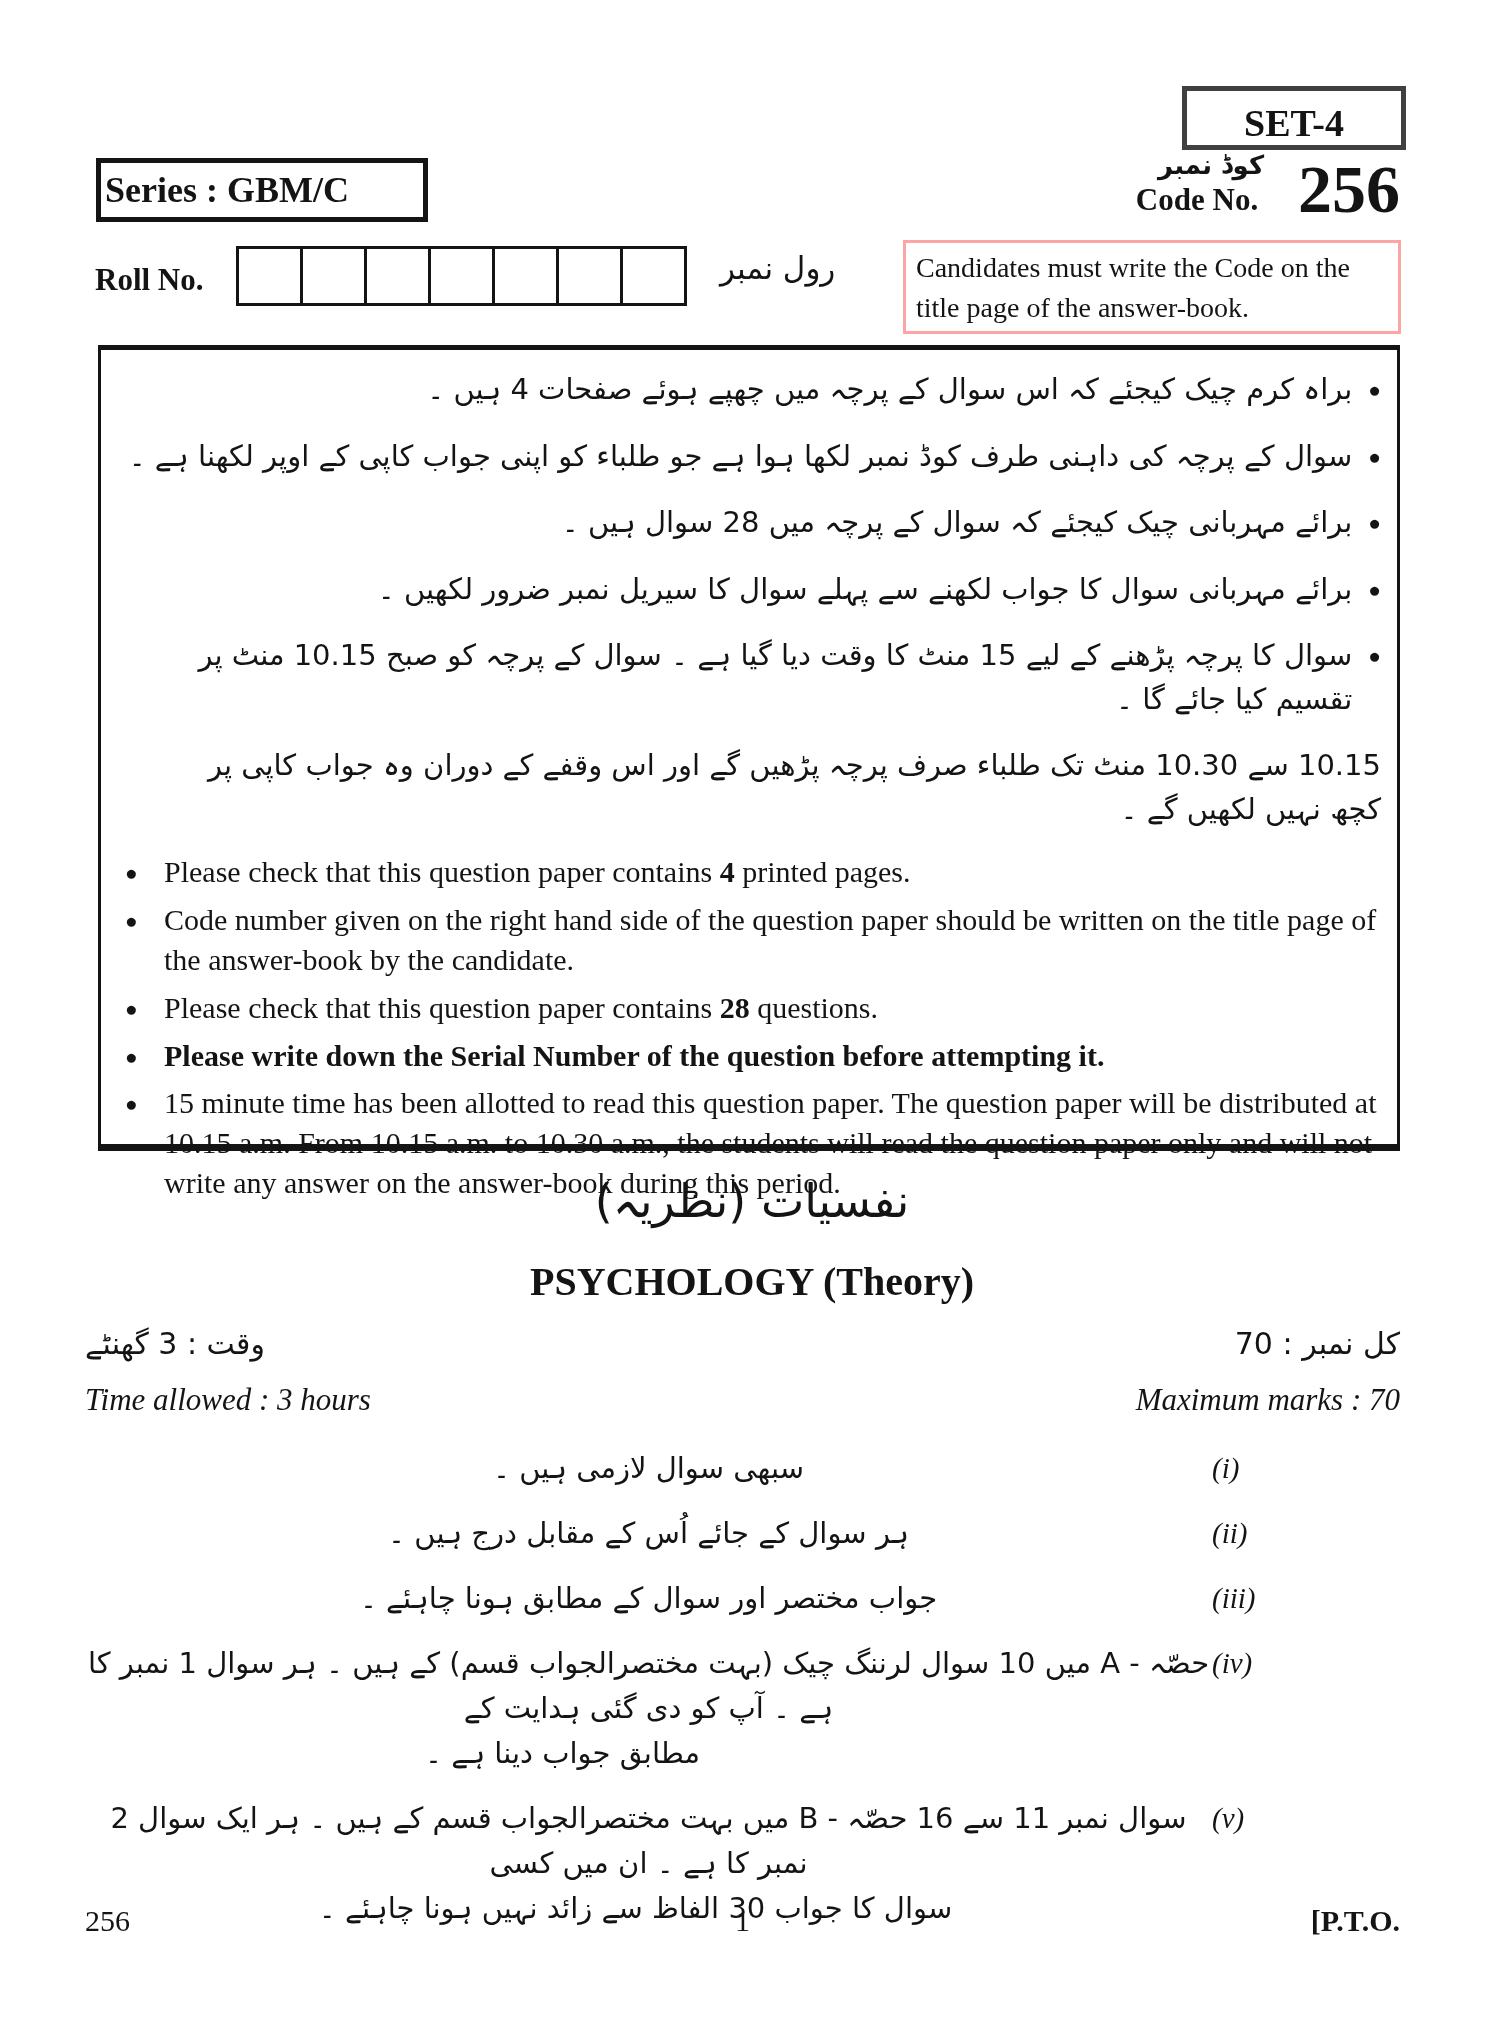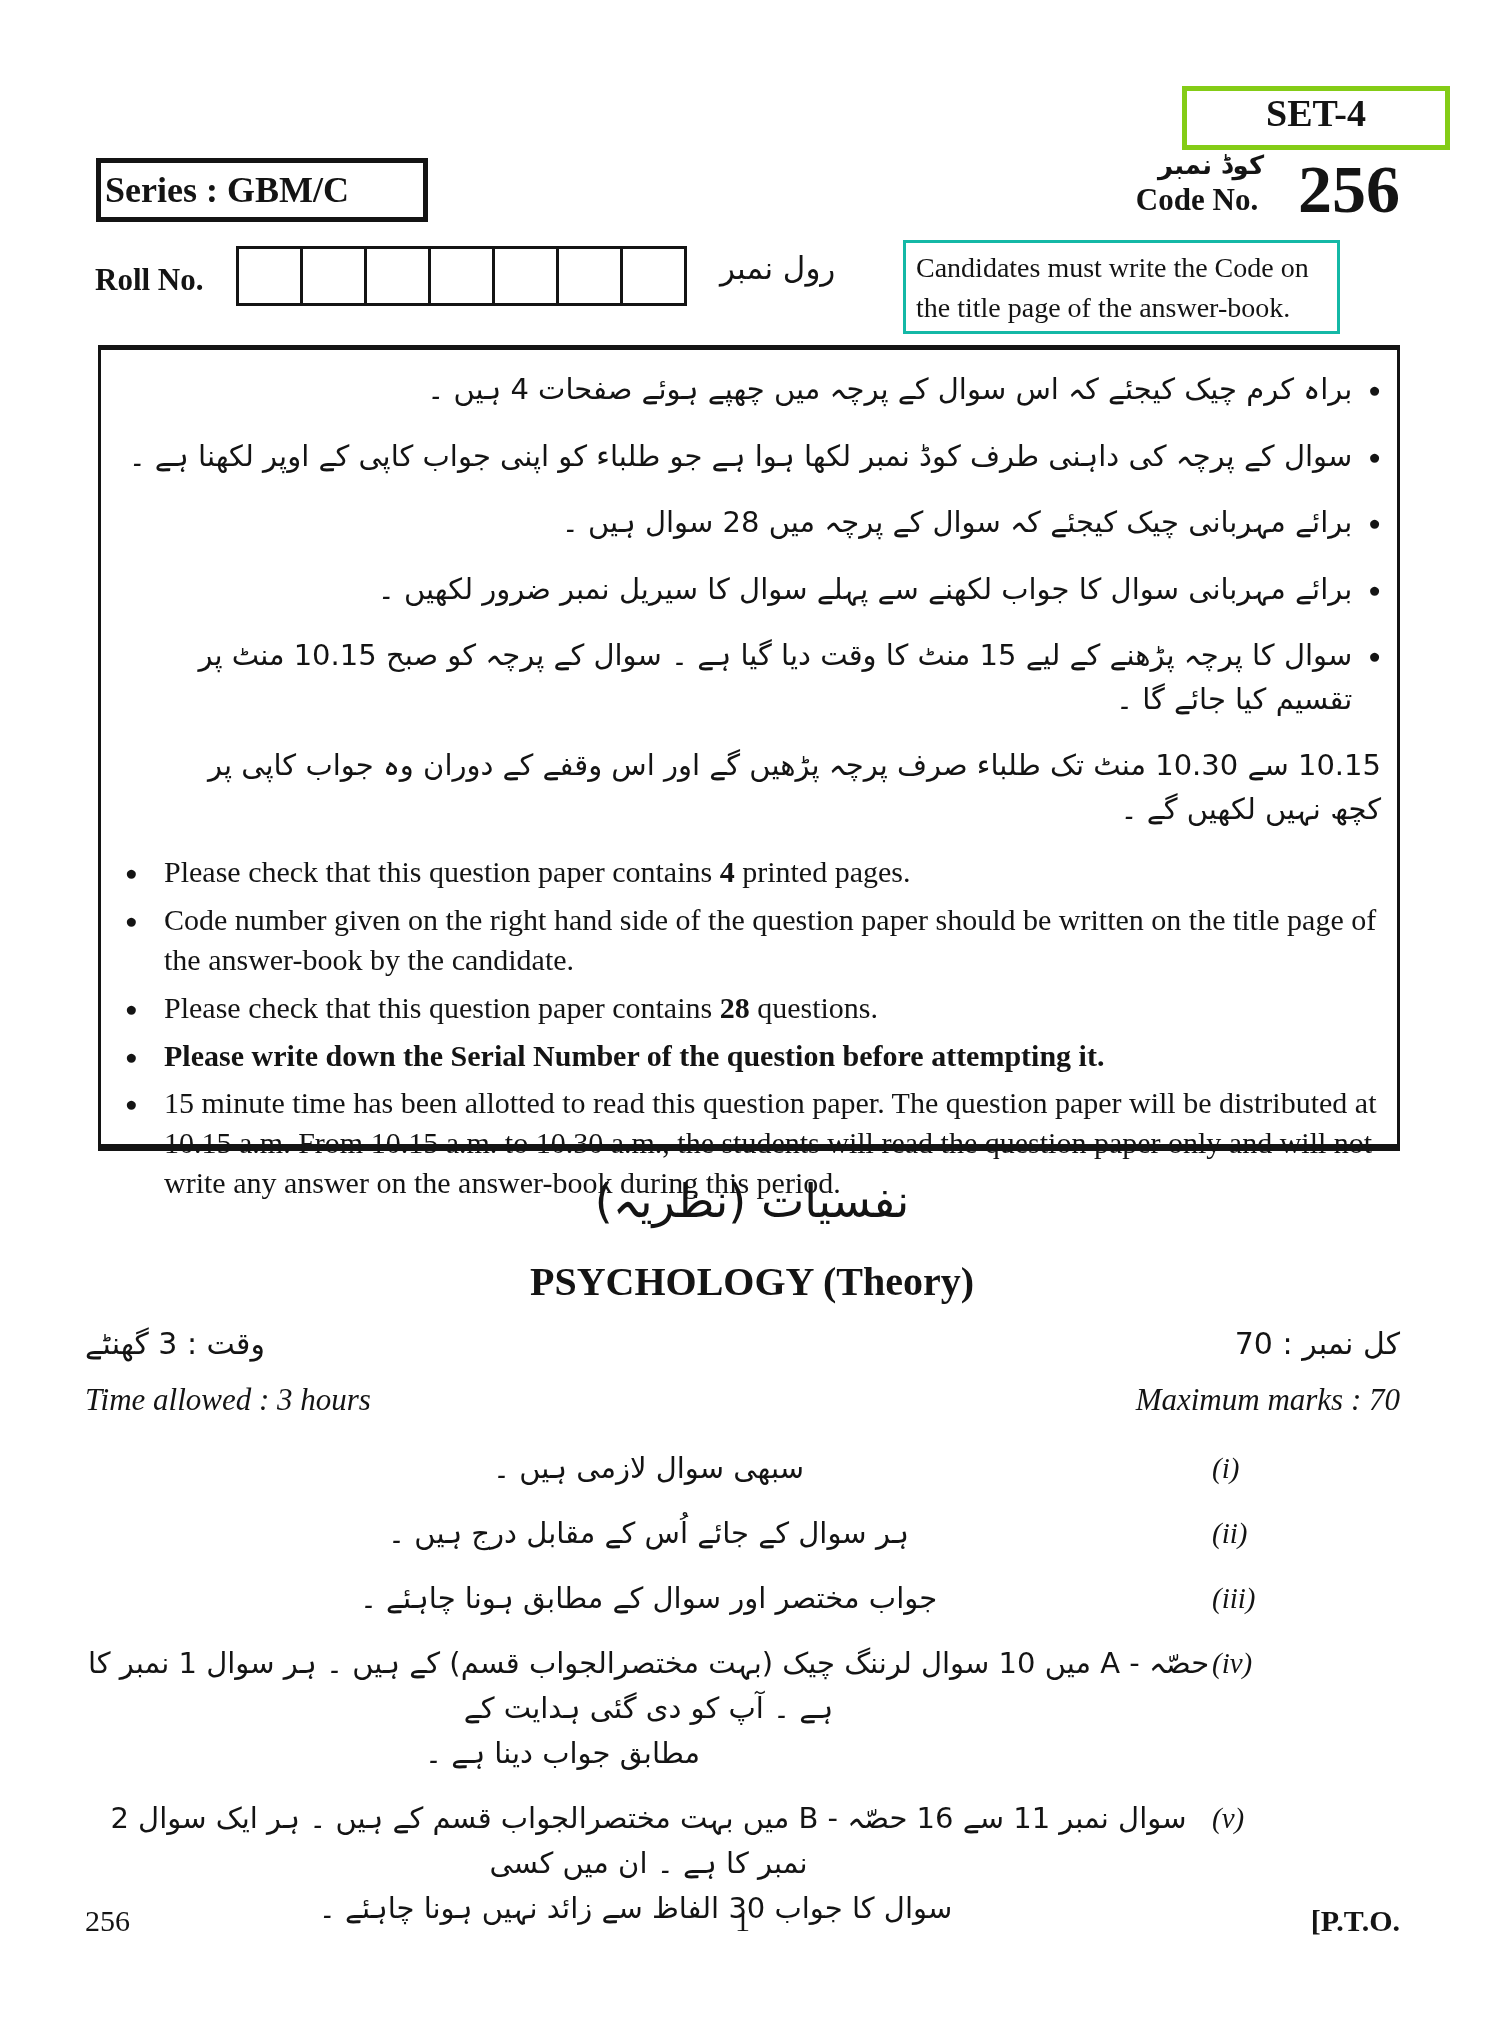--- a/index.html
+++ b/index.html
@@ -10,23 +10,23 @@
     width: 1504px; height: 2034px;
     margin: 0 auto;
     background: #ffffff;
     color: #141414;
     overflow: hidden;
   }
   .urdu { font-family: "DejaVu Sans", sans-serif; }
 
   
   #set4-box {
-    position: absolute; left: 1182px; top: 86px; width: 268px; height: 64px;
-    border: 5px solid #84cc16;
-    display: flex; align-items: flex-start; justify-content: center;
+    position: absolute; left: 1182px; top: 86px; width: 224px; height: 64px;
+    border: 5px solid #404040;
+    display: flex; align-items: flex-end; justify-content: center;
     font-weight: bold; font-size: 38px;
   }
   #series-box {
     position: absolute; left: 96px; top: 158px; width: 332px; height: 64px;
     border: 5px solid #141414;
     display: flex; align-items: center;
     padding-left: 4px;
     font-weight: bold; font-size: 36px;
   }
   #codeno-block {
@@ -38,22 +38,22 @@
   #code-number {
     position: absolute; left: 1288px; top: 150px; width: 112px;
     font-size: 68px; font-weight: bold; line-height: 1.15; text-align: right;
   }
   #rollno-label { position: absolute; left: 95px; top: 262px; font-weight: bold; font-size: 31px; }
   #roll-cells { position: absolute; left: 236px; top: 246px; display: flex; }
   .roll-cell { width: 67px; height: 60px; border: 3px solid #141414; margin-left: -3px; background: #fff; }
   .roll-cell:first-child { margin-left: 0; }
   #rollno-urdu { position: absolute; left: 720px; top: 250px; font-size: 31px; }
   #candidates-box {
-    position: absolute; left: 903px; top: 240px; width: 437px; height: 94px;
-    border: 3px solid #14b8a6;
+    position: absolute; left: 903px; top: 240px; width: 498px; height: 94px;
+    border: 3px solid #fca5a5;
     font-size: 28px; line-height: 1.42;
     padding: 5px 10px;
   }
 
   
   #notice-box {
     position: absolute; left: 98px; top: 345px; width: 1302px; height: 806px;
     border-style: solid; border-color: #141414;
     border-width: 5px 3px 7px 3px;
     padding: 18px 16px 8px 24px;

